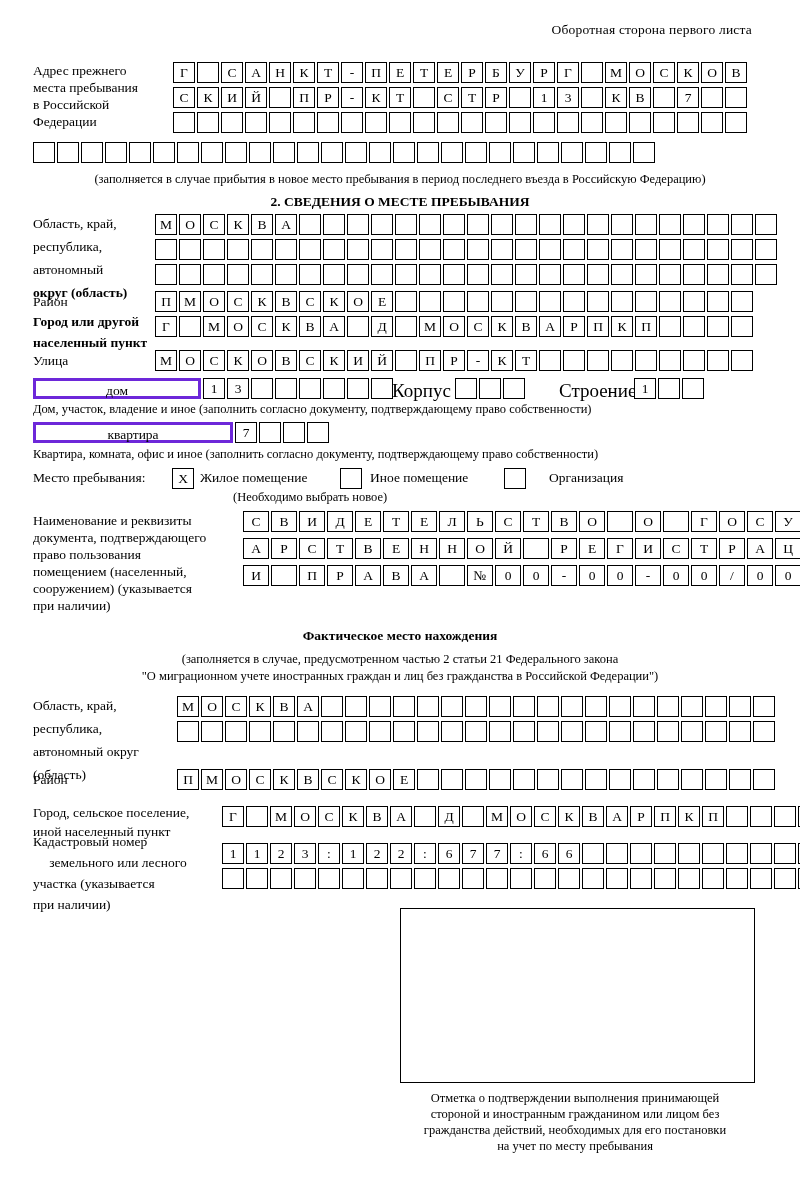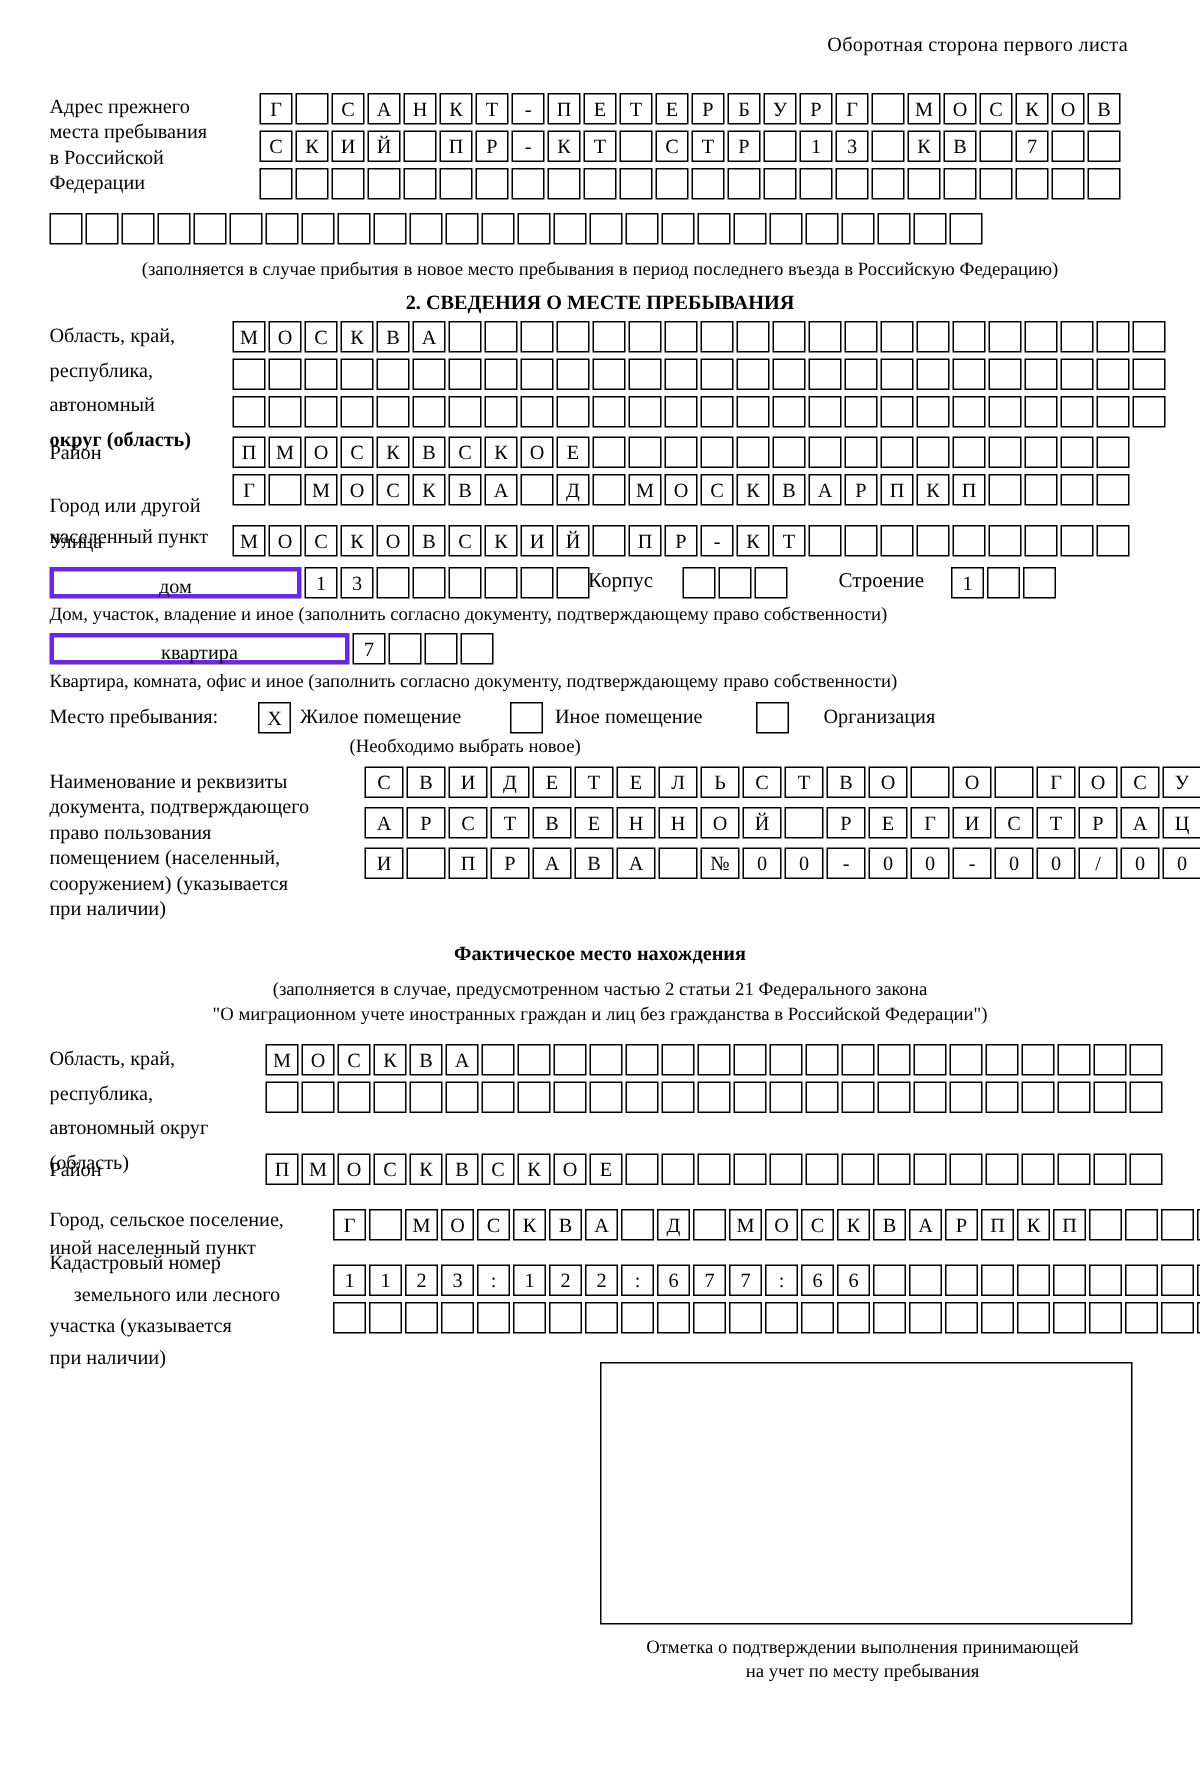--- a/index.html
+++ b/index.html
@@ -84,21 +84,21 @@
     font-size: 12.5px;
     line-height: 16px;
     text-align: center;
   }
   .sect-title {
     font-size: 13.5px;
     font-weight: bold;
     text-align: center;
   }
   .inline-lbl {
-    font-size: 14px;
+    font-size: 19px;
   }
 </style>
 </head>
 <body>
 
 <div class="page">
 
   <div class="hdr-right">Оборотная сторона первого листа</div>
 
   <div class="labelblock" style="left:33px; top:62px; width:140px;">
@@ -332,21 +332,21 @@
       <div class="cell"></div>
       <div class="cell"></div>
       <div class="cell"></div>
       <div class="cell"></div>
       <div class="cell"></div>
       <div class="cell"></div>
       <div class="cell"></div>
       <div class="cell"></div>
     </div>
 
-  <div class="labelblock" style="left:33px; top:328px; width:140px;">
+  <div class="labelblock" style="left:33px; top:313px; width:140px;font-weight:bold;">
     <div>Город или другой</div>
     <div style="margin-top:4px;">населенный пункт</div>
   </div>
   <div class="abs boxrow" id="s2-city" style="left:155px; top:316px;">
       <div class="cell">Г</div>
       <div class="cell"></div>
       <div class="cell">М</div>
       <div class="cell">О</div>
       <div class="cell">С</div>
       <div class="cell">К</div>
@@ -702,16 +702,18 @@
       <div class="cell"></div>
       <div class="cell"></div>
       <div class="cell"></div>
       <div class="cell"></div>
       <div class="cell"></div>
     </div>
 
   <div class="abs bigbox" style="left:400px; top:908px; width:355px; height:175px;"></div>
   <div class="abs caption" style="left:380px; top:1090px; width:390px;">
     <div>Отметка о подтверждении выполнения принимающей</div>
+    <div>стороной и иностранным гражданином или лицом без</div>
+    <div>гражданства действий, необходимых для его постановки</div>
     <div>на учет по месту пребывания</div>
   </div>
 
 </div>
 
 </body></html>

